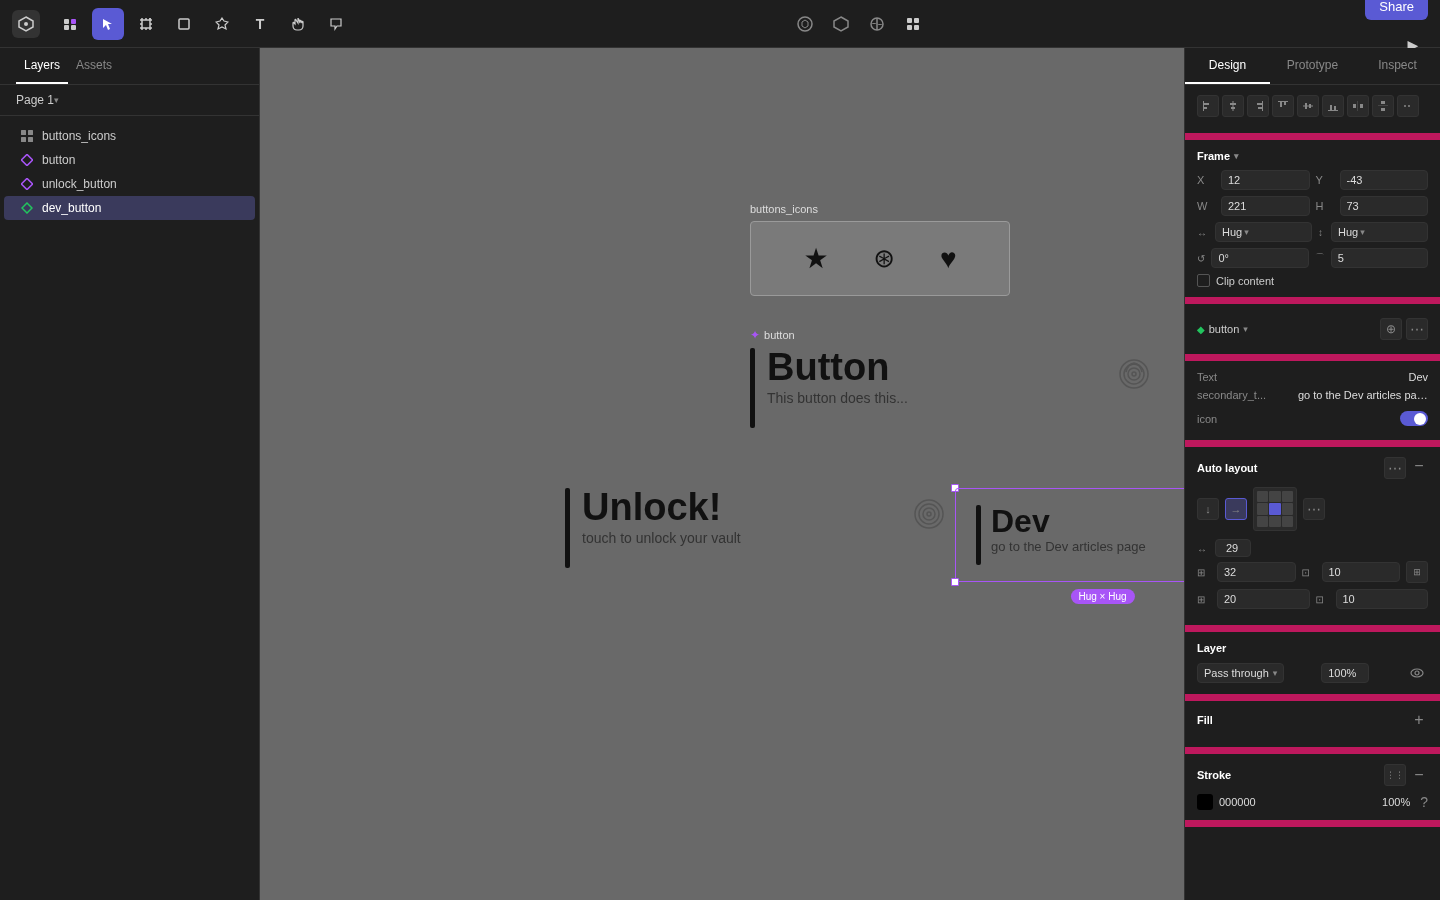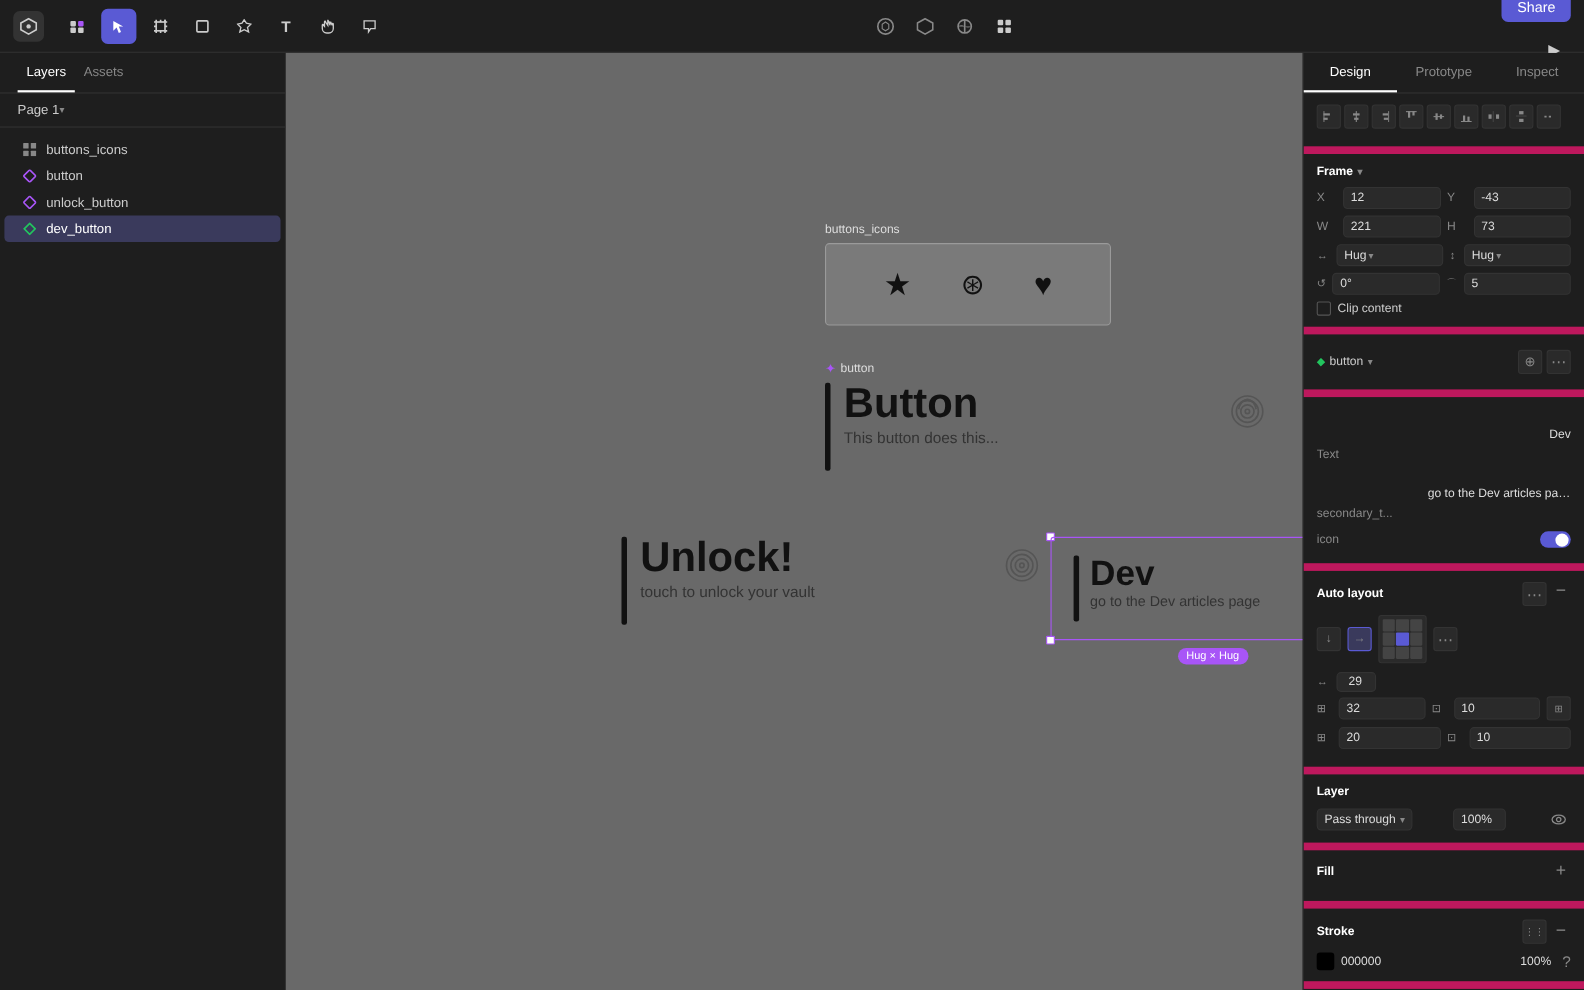--- a/index.html
+++ b/index.html
@@ -398,21 +398,21 @@
       gap: 4px;
     }
 
     
     .text-prop-row {
       display: flex;
       align-items: center;
       justify-content: space-between;
       margin-bottom: 6px;
     }
-    .text-prop-label { font-size: 11px; color: #888; margin-top: 36px; }
+    .text-prop-label { font-size: 11px; color: #888; }
     .text-prop-value { font-size: 11px; color: #ddd; }
     .text-prop-link {
       font-size: 11px;
       color: #ddd;
       max-width: 130px;
       overflow: hidden;
       text-overflow: ellipsis;
       white-space: nowrap;
     }
 

